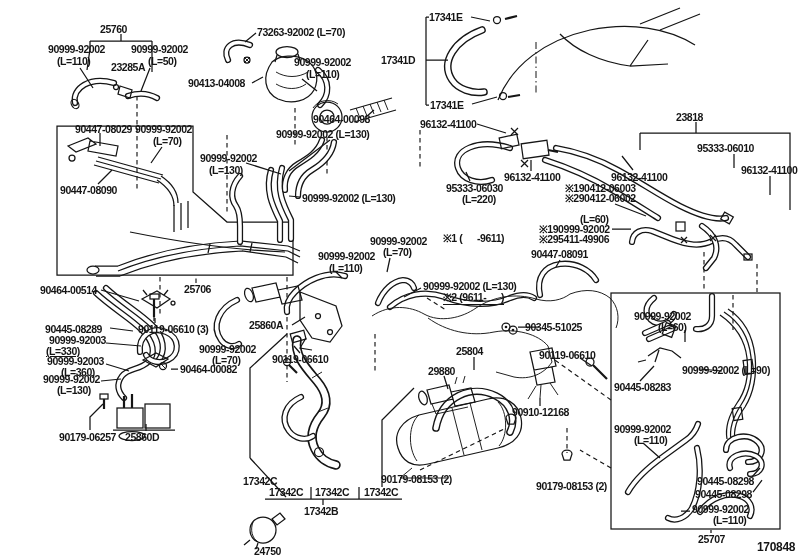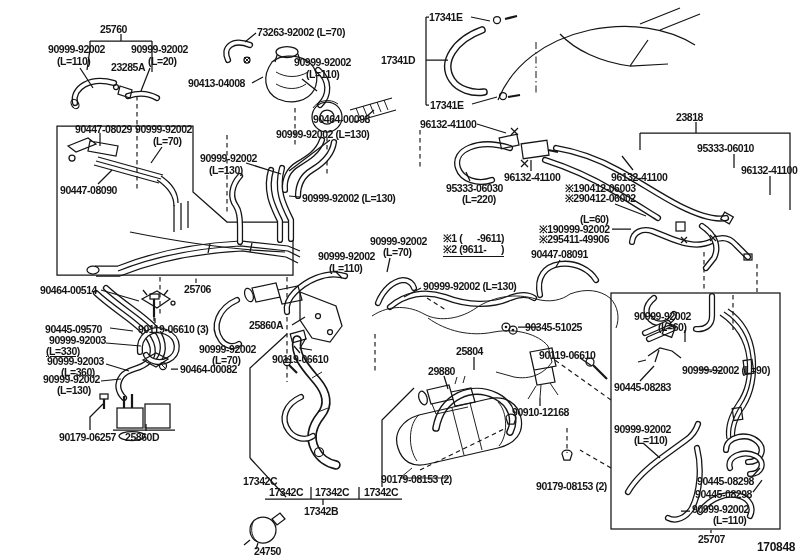--- a/index.html
+++ b/index.html
@@ -2,21 +2,21 @@
 <html style="--ink: #151515; --paper: #ffffff;"><head>
 <meta charset="utf-8">
 <style>
   :root { --ink:#151515; --paper:#ffffff; }
   html,body { margin:0; padding:0; background:var(--paper); }
   .stage { position:relative; width:811px; height:560px; background:var(--paper);
            font-family:"Liberation Sans", sans-serif; overflow:hidden; }
   .stage svg { position:absolute; left:0; top:0; color:var(--ink); }
   .lbl { position:absolute; font:700 10.5px/10.5px "Liberation Sans",sans-serif;
          letter-spacing:-0.45px; color:var(--ink); white-space:pre; }
-  .lbl.ul { border-bottom:1.4px solid var(--ink); padding-bottom:1px; }
+  .lbl.ul { border-bottom:1.4px solid var(--ink); padding-bottom:1px;margin-top:48px; }
   .fig { position:absolute; left:757px; top:541px; font:700 12px/12px "Liberation Sans",sans-serif;
          letter-spacing:-0.3px; color:var(--ink); }
   
   .ln   { stroke:currentColor; stroke-width:1.25; fill:none; }
   .thin { stroke:currentColor; stroke-width:0.95; fill:none; }
   .dash { stroke:currentColor; stroke-width:1.15; fill:none; stroke-dasharray:4.5 3.5; }
   .dashdot { stroke:currentColor; stroke-width:1; fill:none; stroke-dasharray:7 3 1.5 3; }
   .tube, .tube-thick, .tube-fat { stroke:currentColor; fill:none; stroke-linecap:round; stroke-linejoin:round; }
   .tube { stroke-width:6.2; } .tube-thick { stroke-width:7.6; } .tube-fat { stroke-width:9.5; }
   .tube-core, .tube-thick-core, .tube-fat-core { stroke:var(--paper); fill:none; stroke-linecap:round; stroke-linejoin:round; }
@@ -289,21 +289,21 @@
     <path class="ln" d="M640,381 L654,366 M700,369 L722,371 M685,330 V342"></path>
     <path class="ln" d="M752,477 L760,468 M753,492 L762,480 M690,511 H681 M643,443 L660,458"></path>
   </g>
 </svg>
 
   <div>
       <div class="lbl" style="left: 100px; top: 24px; text-align: right;">25760</div>
       <div class="lbl" style="left: 48px; top: 44px;">90999-92002</div>
       <div class="lbl" style="left: 57px; top: 56px;">(L=110)</div>
       <div class="lbl" style="left: 131px; top: 44px;">90999-92002</div>
-      <div class="lbl" style="left: 148px; top: 56px;">(L=20)</div>
+      <div class="lbl" style="left: 148px; top: 56px;">(L=50)</div>
       <div class="lbl" style="left: 111px; top: 62px;">23285A</div>
       <div class="lbl" style="left: 257px; top: 27px;">73263-92002 (L=70)</div>
       <div class="lbl" style="left: 294px; top: 57px;">90999-92002</div>
       <div class="lbl" style="left: 306px; top: 69px;">(L=110)</div>
       <div class="lbl" style="left: 188px; top: 78px;">90413-04008</div>
       <div class="lbl" style="left: 313px; top: 114px;">90464-00098</div>
       <div class="lbl" style="left: 276px; top: 129px;">90999-92002 (L=130)</div>
       <div class="lbl" style="left: 75px; top: 124px;">90447-08029</div>
       <div class="lbl" style="left: 135px; top: 124px;">90999-92002</div>
       <div class="lbl" style="left: 153px; top: 136px;">(L=70)</div>
@@ -330,21 +330,21 @@
       <div class="lbl" style="left: 443px; top: 233px;">※1 (&nbsp;&nbsp;&nbsp;&nbsp;&nbsp;&nbsp;-9611)</div>
       <div class="lbl ul" style="left: 443px; top: 244px;">※2 (9611-&nbsp;&nbsp;&nbsp;&nbsp;&nbsp;&nbsp;)</div>
       <div class="lbl" style="left: 531px; top: 249px;">90447-08091</div>
       <div class="lbl" style="left: 370px; top: 236px;">90999-92002</div>
       <div class="lbl" style="left: 383px; top: 247px;">(L=70)</div>
       <div class="lbl" style="left: 318px; top: 251px;">90999-92002</div>
       <div class="lbl" style="left: 329px; top: 263px;">(L=110)</div>
       <div class="lbl" style="left: 423px; top: 281px;">90999-92002 (L=130)</div>
       <div class="lbl" style="left: 40px; top: 285px;">90464-00514</div>
       <div class="lbl" style="left: 184px; top: 284px;">25706</div>
-      <div class="lbl" style="left: 45px; top: 324px;">90445-09570</div>
+      <div class="lbl" style="left: 45px; top: 324px;">90445-08289</div>
       <div class="lbl" style="left: 49px; top: 335px;">90999-92003</div>
       <div class="lbl" style="left: 46px; top: 346px; text-decoration: underline;">(L=330)</div>
       <div class="lbl" style="left: 47px; top: 356px;">90999-92003</div>
       <div class="lbl" style="left: 61px; top: 367px;">(L=360)</div>
       <div class="lbl" style="left: 43px; top: 374px;">90999-92002</div>
       <div class="lbl" style="left: 57px; top: 385px;">(L=130)</div>
       <div class="lbl" style="left: 138px; top: 324px;">90119-06610 (3)</div>
       <div class="lbl" style="left: 180px; top: 364px;">90464-00082</div>
       <div class="lbl" style="left: 59px; top: 432px;">90179-06257</div>
       <div class="lbl" style="left: 125px; top: 432px;">25860D</div>

